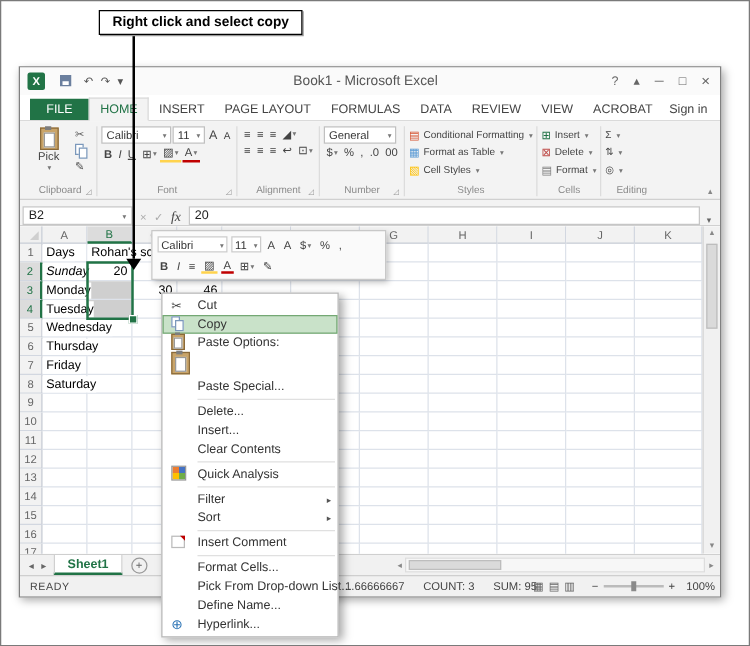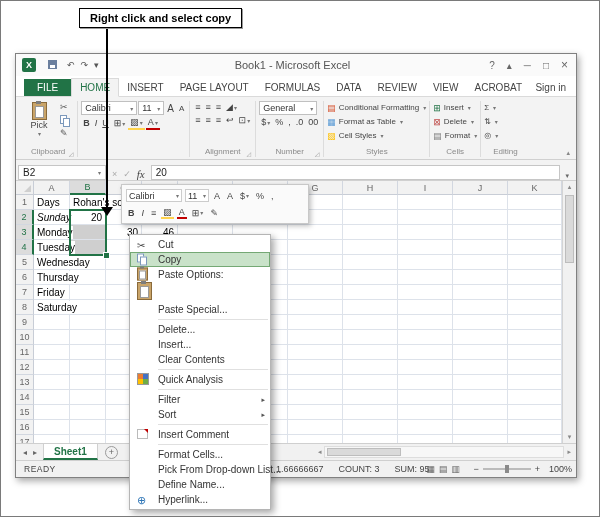--- a/index.html
+++ b/index.html
@@ -238,20 +238,21 @@
                 <span>▨</span>
                 <i class="dd">▾</i>
               </span>
             <span class="gbtn bar-red">
                 <span>A</span>
                 <i class="dd">▾</i>
               </span>
           </div>
         </div>
       </div>
+      <div class="rlabel"><span>Font</span><i class="lnch">◿</i></div>
     </div>
     <div class="vsep"></div>
 
     <div class="rgroup">
       <div class="rbody">
         <div class="rcol">
           <div class="frow">
             <span class="gbtn">≡</span>
             <span class="gbtn">≡</span>
             <span class="gbtn">≡</span>

